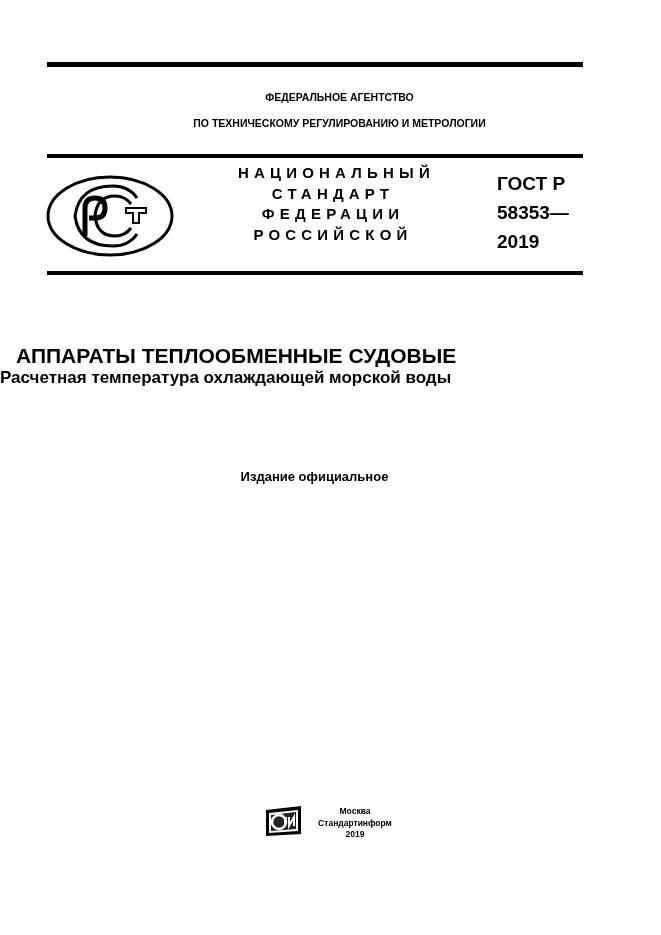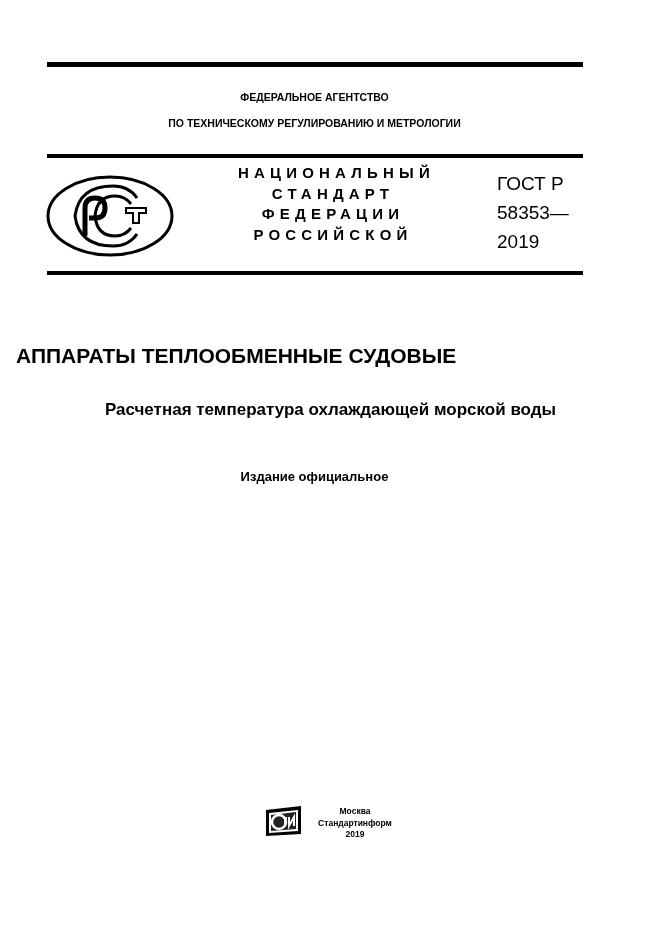--- a/index.html
+++ b/index.html
@@ -3,32 +3,32 @@
 <meta charset="utf-8">
 <style>
   html, body { margin: 0; padding: 0; background: #ffffff; }
   body { width: 661px; height: 935px; position: relative; overflow: hidden;
          font-family: "Liberation Sans", sans-serif; color: #000; }
   .rule { position: absolute; left: 47px; width: 536px; background: #000; }
   .rule.top { top: 62px; height: 5px; }
   .rule.mid { top: 154px; height: 4px; }
   .rule.bot { top: 271px; height: 4px; }
   .agency { position: absolute; left: 0; width: 661px; text-align: center;
-            font-weight: bold; font-size: 10.5px; letter-spacing: 0; }
+            font-weight: bold; font-size: 10.5px; letter-spacing: 0; padding-left: 25px; }
   .agency.l1 { top: 91px; left: 0; width: 629px; }
   .agency.l2 { top: 117px; left: 0; width: 629px; }
   .logo { position: absolute; left: 45px; top: 174px; width: 130px; height: 84px; }
   .nat { position: absolute; left: 238px; top: 163px; width: 190px; text-align: center;
          font-weight: bold; font-size: 15px; letter-spacing: 5.2px; line-height: 20.5px; }
   .nat div { white-space: nowrap; }
-  .gost { position: absolute; left: 497px; top: 169px; font-weight: normal;
+  .gost { position: absolute; left: 497px; top: 169px; font-weight: bold;
           font-size: 19px; line-height: 29px; }
   .title { position: absolute; left: 16px; width: 661px; top: 344px; 
            font-weight: bold; font-size: 21px; }
-  .subtitle { position: absolute; left: 0; width: 661px; top: 400px; text-align: center;
+  .subtitle { position: absolute; left: 0; width: 661px; top: 368px; text-align: left;
               font-weight: bold; font-size: 17px; }
   .edition { position: absolute; left: 0; width: 629px; top: 469px; text-align: center;
              font-weight: bold; font-size: 13px; }
   .pub-logo { position: absolute; left: 263px; top: 804px; width: 42px; height: 34px; }
   .pub { position: absolute; left: 305px; top: 806px; width: 100px; text-align: center;
          font-weight: bold; font-size: 8.5px; line-height: 11.5px; }
 </style>
 </head>
 <body>
 

